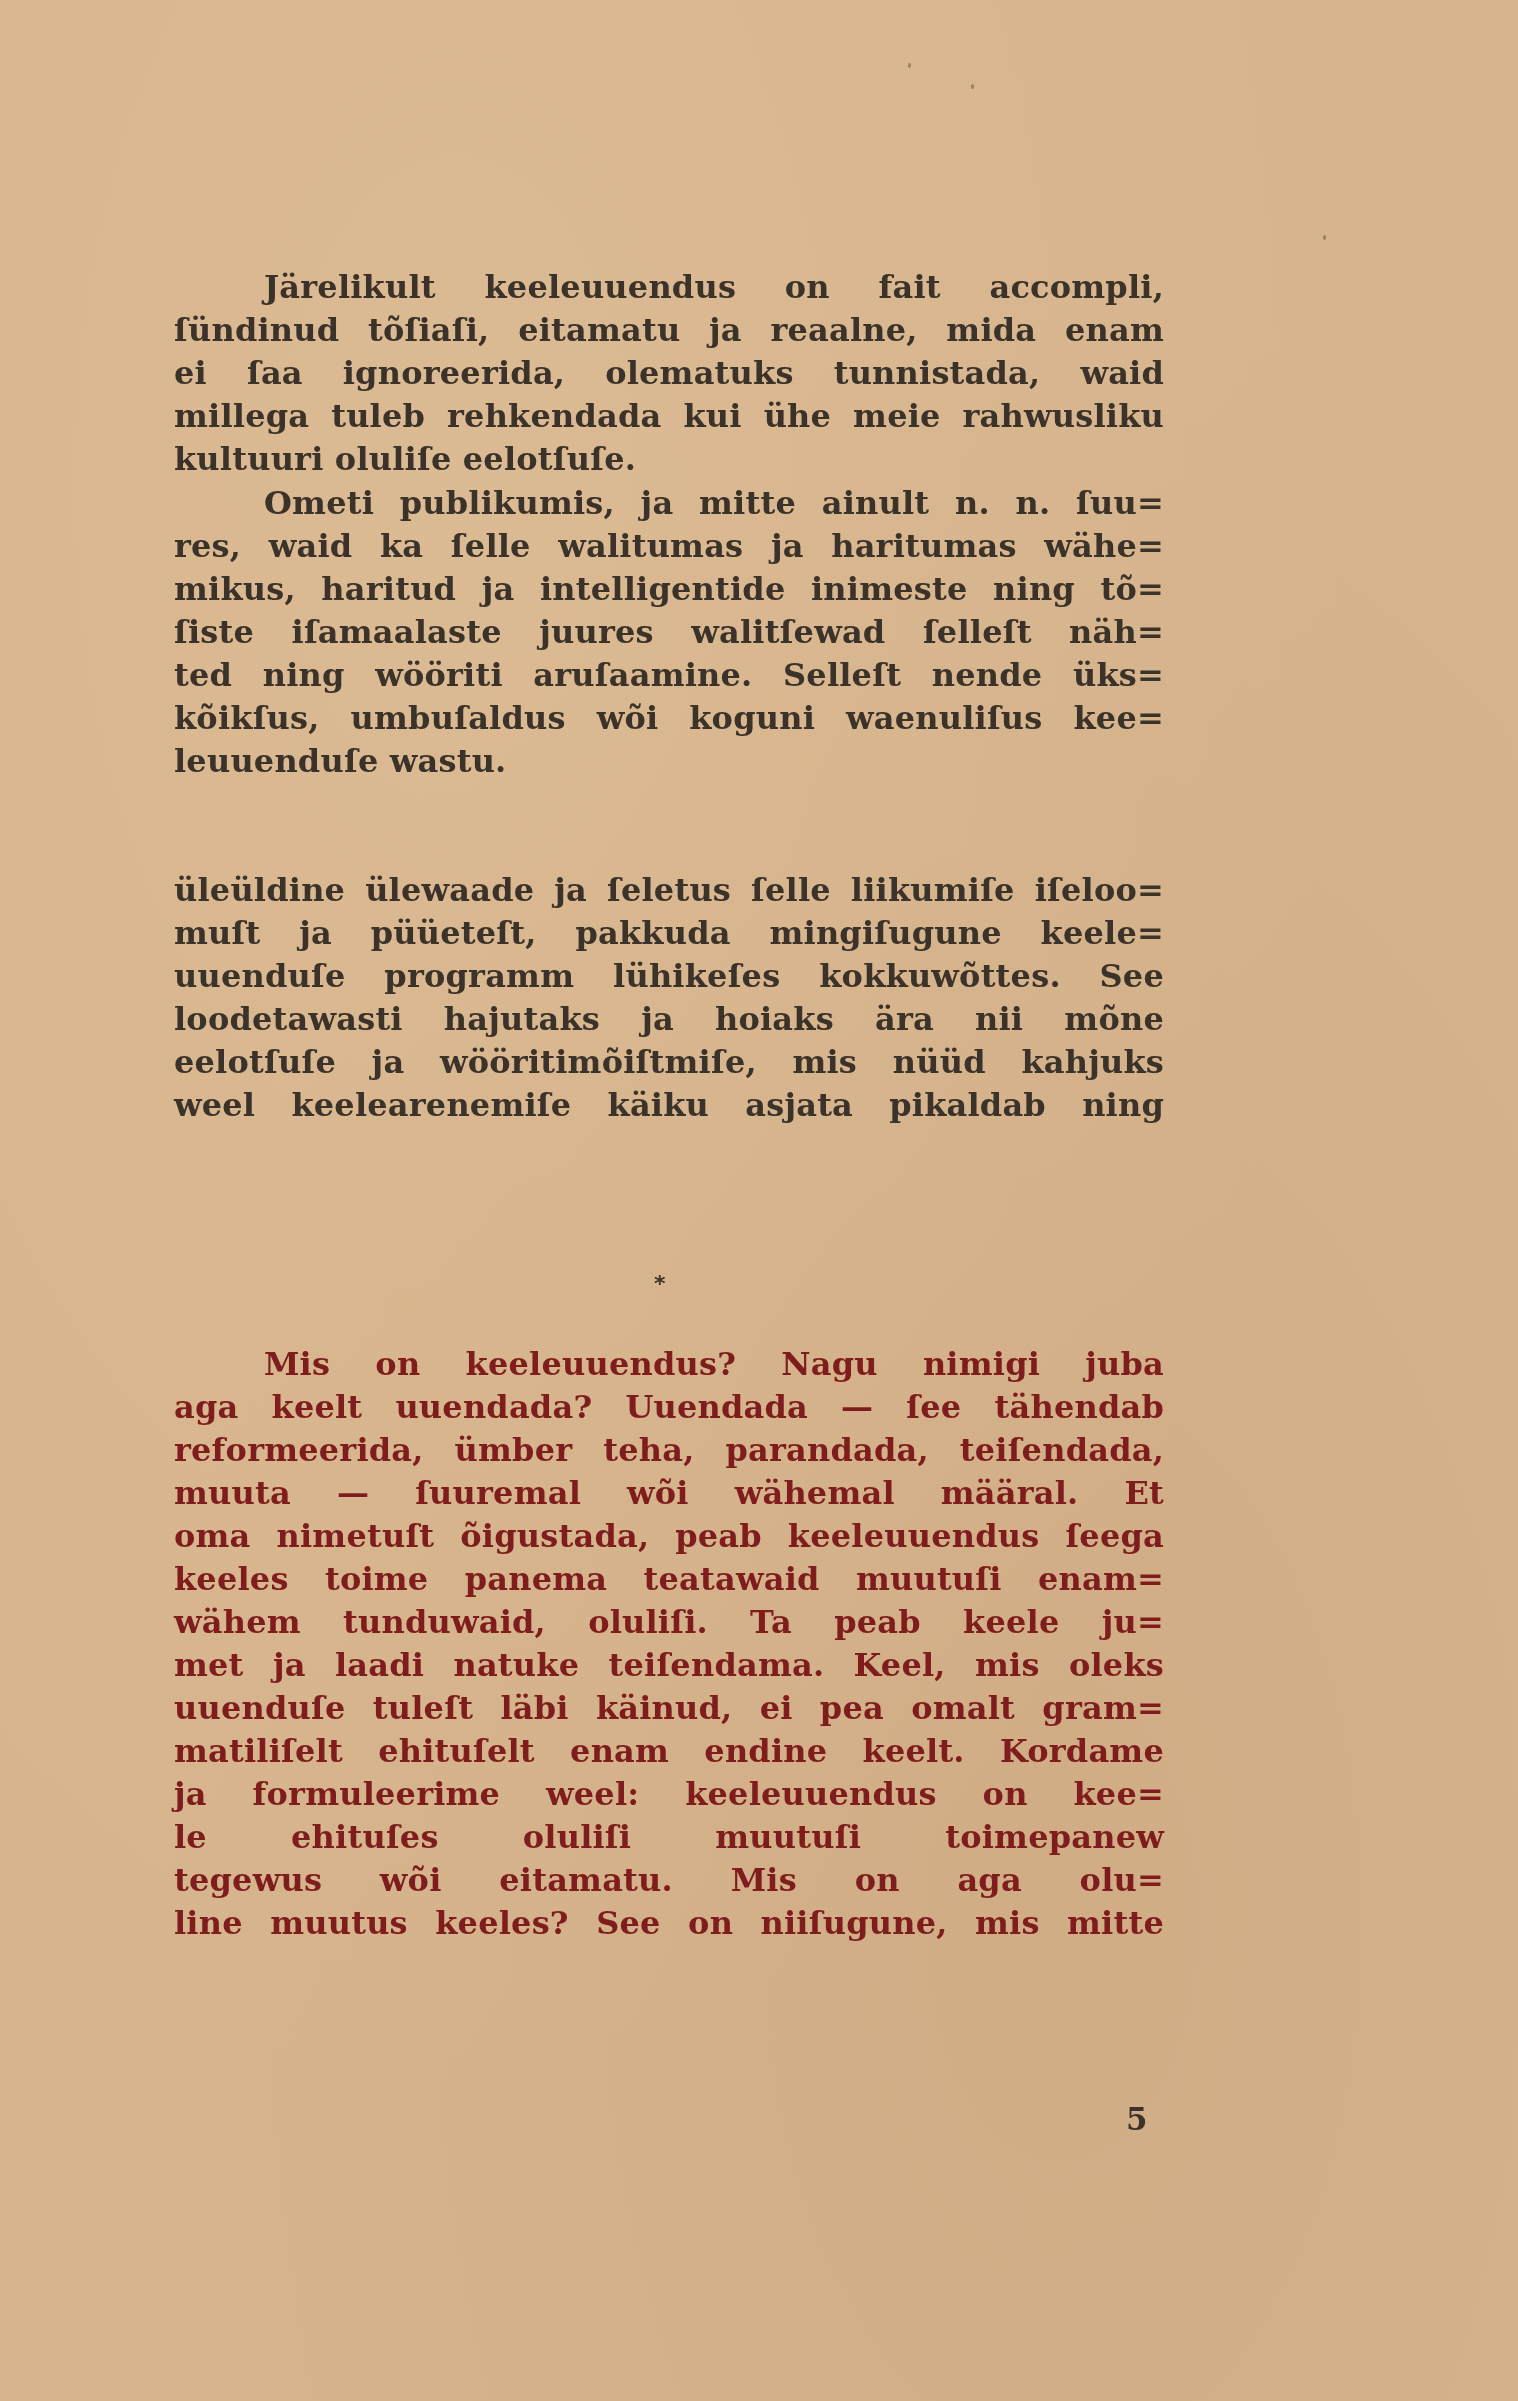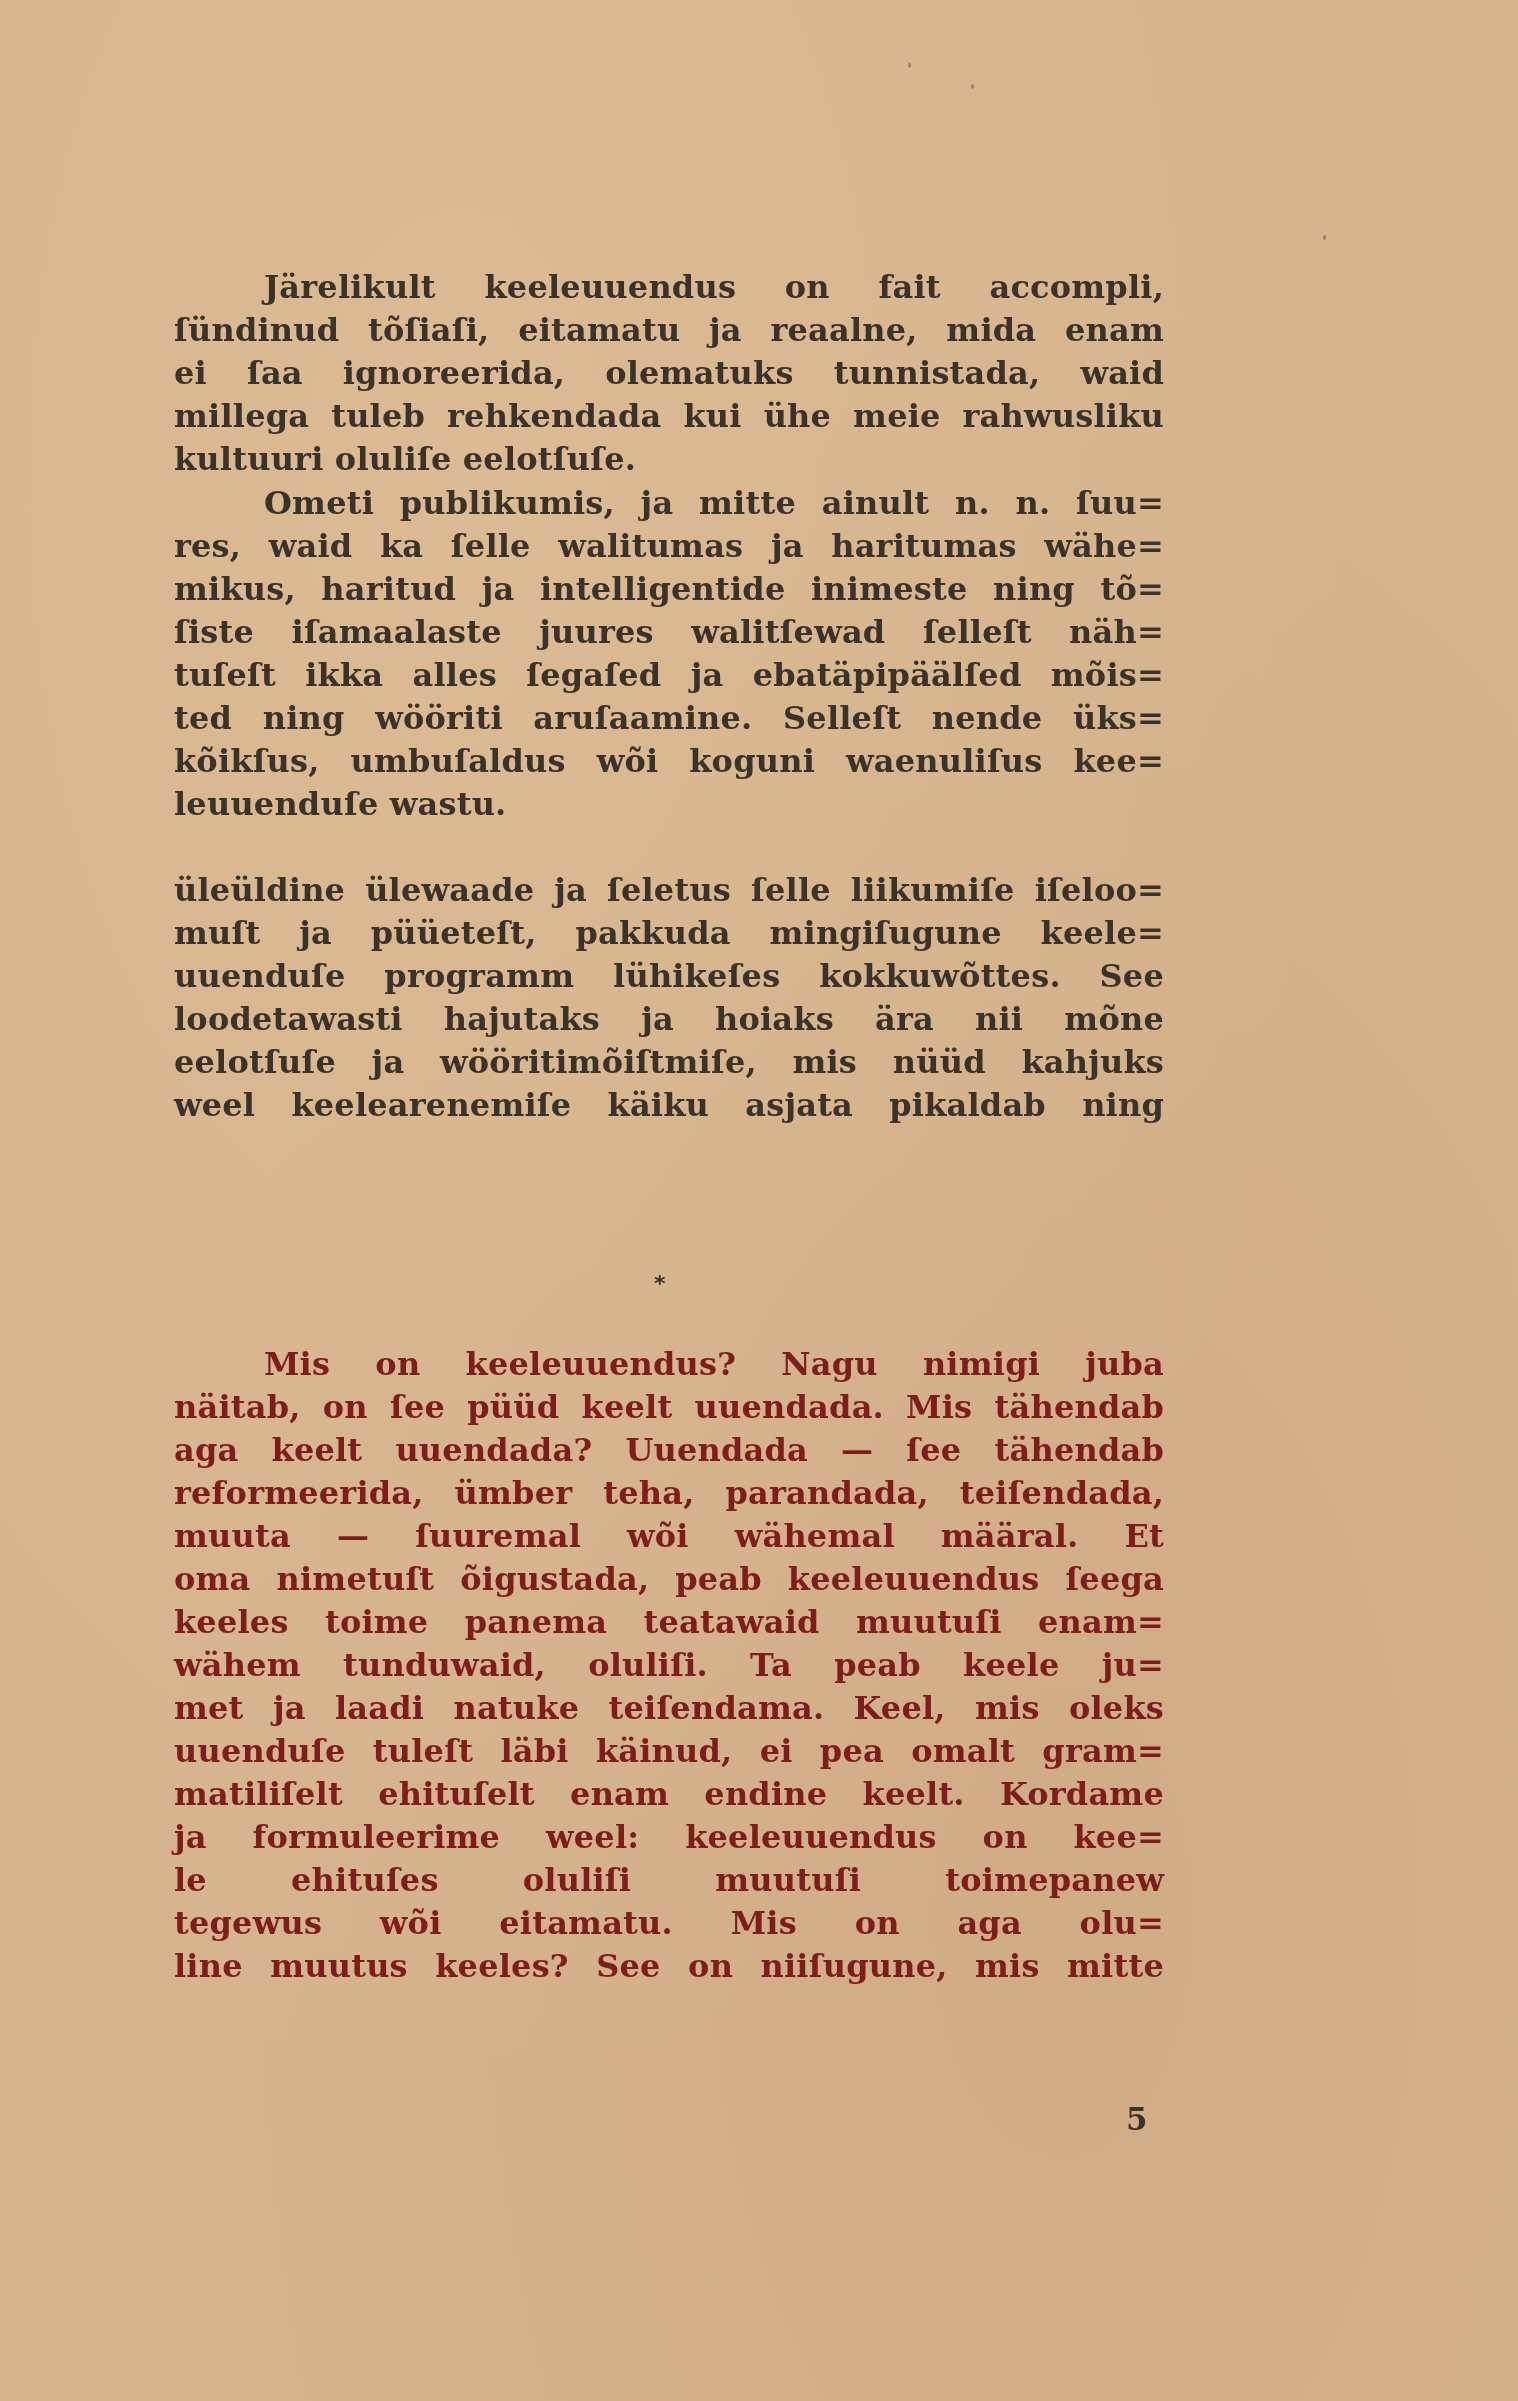--- a/index.html
+++ b/index.html
@@ -98,40 +98,38 @@
     <span class="line">ei ſaa ignoreerida, olematuks tunnistada, waid</span>
     <span class="line">millega tuleb rehkendada kui ühe meie rahwusliku</span>
     <span class="line last">kultuuri oluliſe eelotſuſe.</span>
   </div>
 
   <div class="text-block" id="para2" style="color: rgb(59, 50, 41);">
     <span class="line indent">Ometi publikumis, ja mitte ainult n. n. ſuu=</span>
     <span class="line">res, waid ka ſelle walitumas ja haritumas wähe=</span>
     <span class="line">mikus, haritud ja intelligentide inimeste ning tõ=</span>
     <span class="line">ſiste iſamaalaste juures walitſewad ſelleſt näh=</span>
-    <span class="line">tuſeſt ikka alles ſegaſed ja ebatäpipäälſed mõis=</span>
     <span class="line">ted ning wööriti aruſaamine. Selleſt nende üks=</span>
     <span class="line">kõikſus, umbuſaldus wõi koguni waenuliſus kee=</span>
     <span class="line last">leuuenduſe wastu.</span>
   </div>
 
   <div class="text-block" id="para3" style="color: rgb(59, 50, 41);">
     <span class="line">üleüldine ülewaade ja ſeletus ſelle liikumiſe iſeloo=</span>
     <span class="line">muſt ja püüeteſt, pakkuda mingiſugune keele=</span>
     <span class="line">uuenduſe programm lühikeſes kokkuwõttes. See</span>
     <span class="line">loodetawasti hajutaks ja hoiaks ära nii mõne</span>
     <span class="line">eelotſuſe ja wööritimõiſtmiſe, mis nüüd kahjuks</span>
     <span class="line">weel keelearenemiſe käiku asjata pikaldab ning</span>
   </div>
 
   <div class="separator" style="color: rgb(59, 50, 41);">*</div>
 
   <div class="text-block" id="para4" style="color: #7f1d1d;">
     <span class="line indent">Mis on keeleuuendus? Nagu nimigi juba</span>
-    <span class="line">näitab, on ſee püüd keelt uuendada. Mis tähendab</span>
     <span class="line">aga keelt uuendada? Uuendada — ſee tähendab</span>
     <span class="line">reformeerida, ümber teha, parandada, teiſendada,</span>
     <span class="line">muuta — ſuuremal wõi wähemal määral. Et</span>
     <span class="line">oma nimetuſt õigustada, peab keeleuuendus ſeega</span>
     <span class="line">keeles toime panema teatawaid muutuſi enam=</span>
     <span class="line">wähem tunduwaid, oluliſi. Ta peab keele ju=</span>
     <span class="line">met ja laadi natuke teiſendama. Keel, mis oleks</span>
     <span class="line">uuenduſe tuleſt läbi käinud, ei pea omalt gram=</span>
     <span class="line">matiliſelt ehituſelt enam endine keelt. Kordame</span>
     <span class="line">ja formuleerime weel: keeleuuendus on kee=</span>

